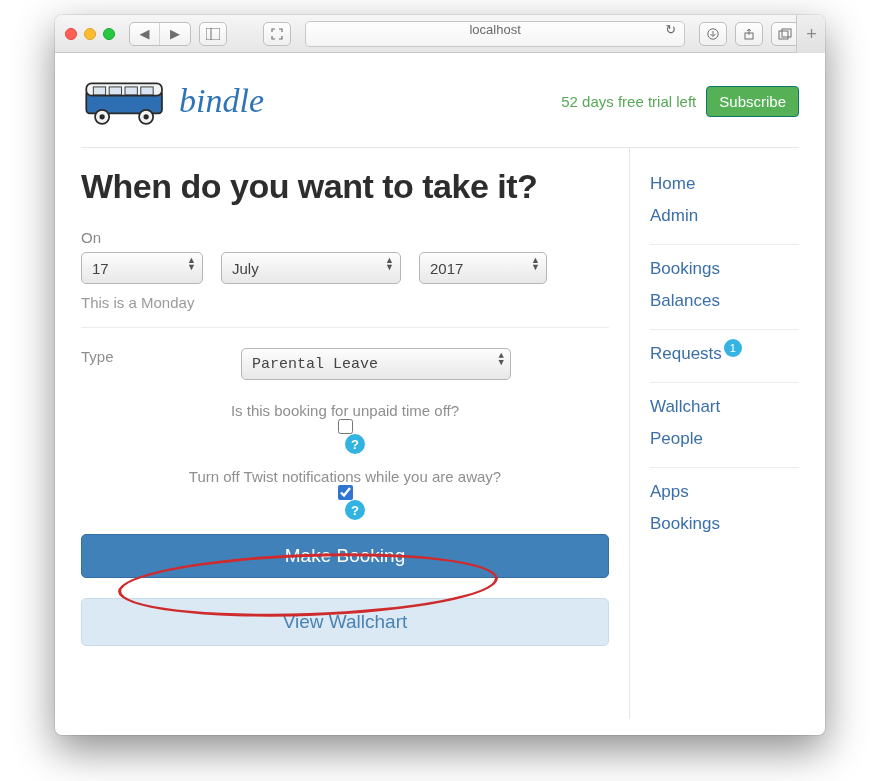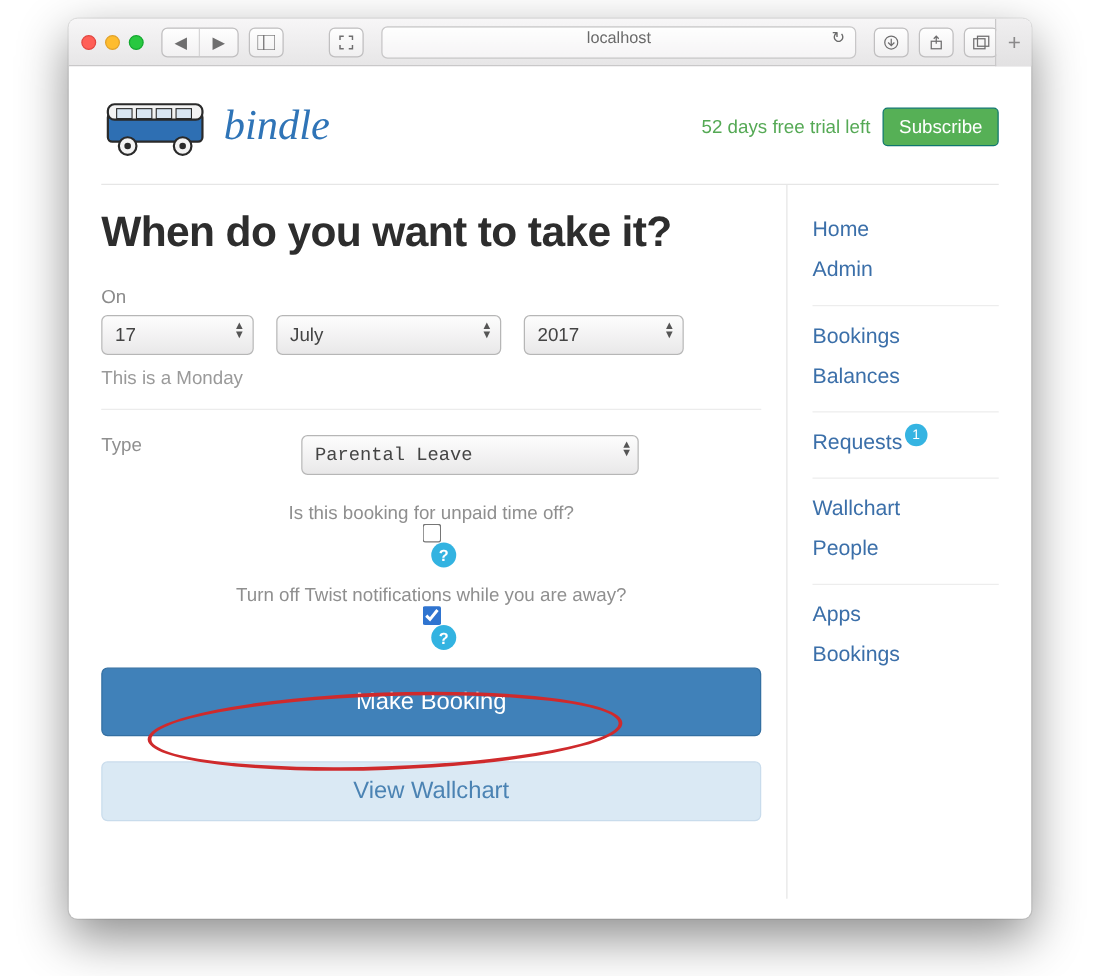--- a/index.html
+++ b/index.html
@@ -122,21 +122,21 @@
   .row .rctl{flex:1;}
   .sel.type{width:270px;font-family:Liberation Mono, monospace;}
   .checkrow{display:flex;align-items:center;margin:6px 0 14px 0;flex-direction:column;}
   .checkrow .clabel{flex:1;color:#8f8f8f;font-size:15px;}
   .help{
     width:20px;height:20px;border-radius:50%;background:#33b3e1;color:#fff;
     display:inline-flex;align-items:center;justify-content:center;font-weight:700;font-size:13px;margin-left:20px;
   }
   input[type=checkbox]{width:15px;height:15px;accent-color:#2f74d0;}
   .bigbtn{
-    display:block;width:100%;height:55px;border-radius:5px;border:1px solid #336fa2;
+    display:block;width:100%;height:44px;border-radius:5px;border:1px solid #336fa2;
     background:#4081b9;color:#fff;font-size:19px;margin-top:10px;
   }
   .bigbtn.secondary{
     background:#dae9f4;color:#4b83b3;border:1px solid #c9dcec;margin-top:20px;height:48px;
   }
   .circle-annot{
     position:absolute; border:3px solid #cf2a2c; border-radius:50%;
     width:380px;height:62px;left:63px;top:539px;
     transform:rotate(-2deg);
     pointer-events:none;

